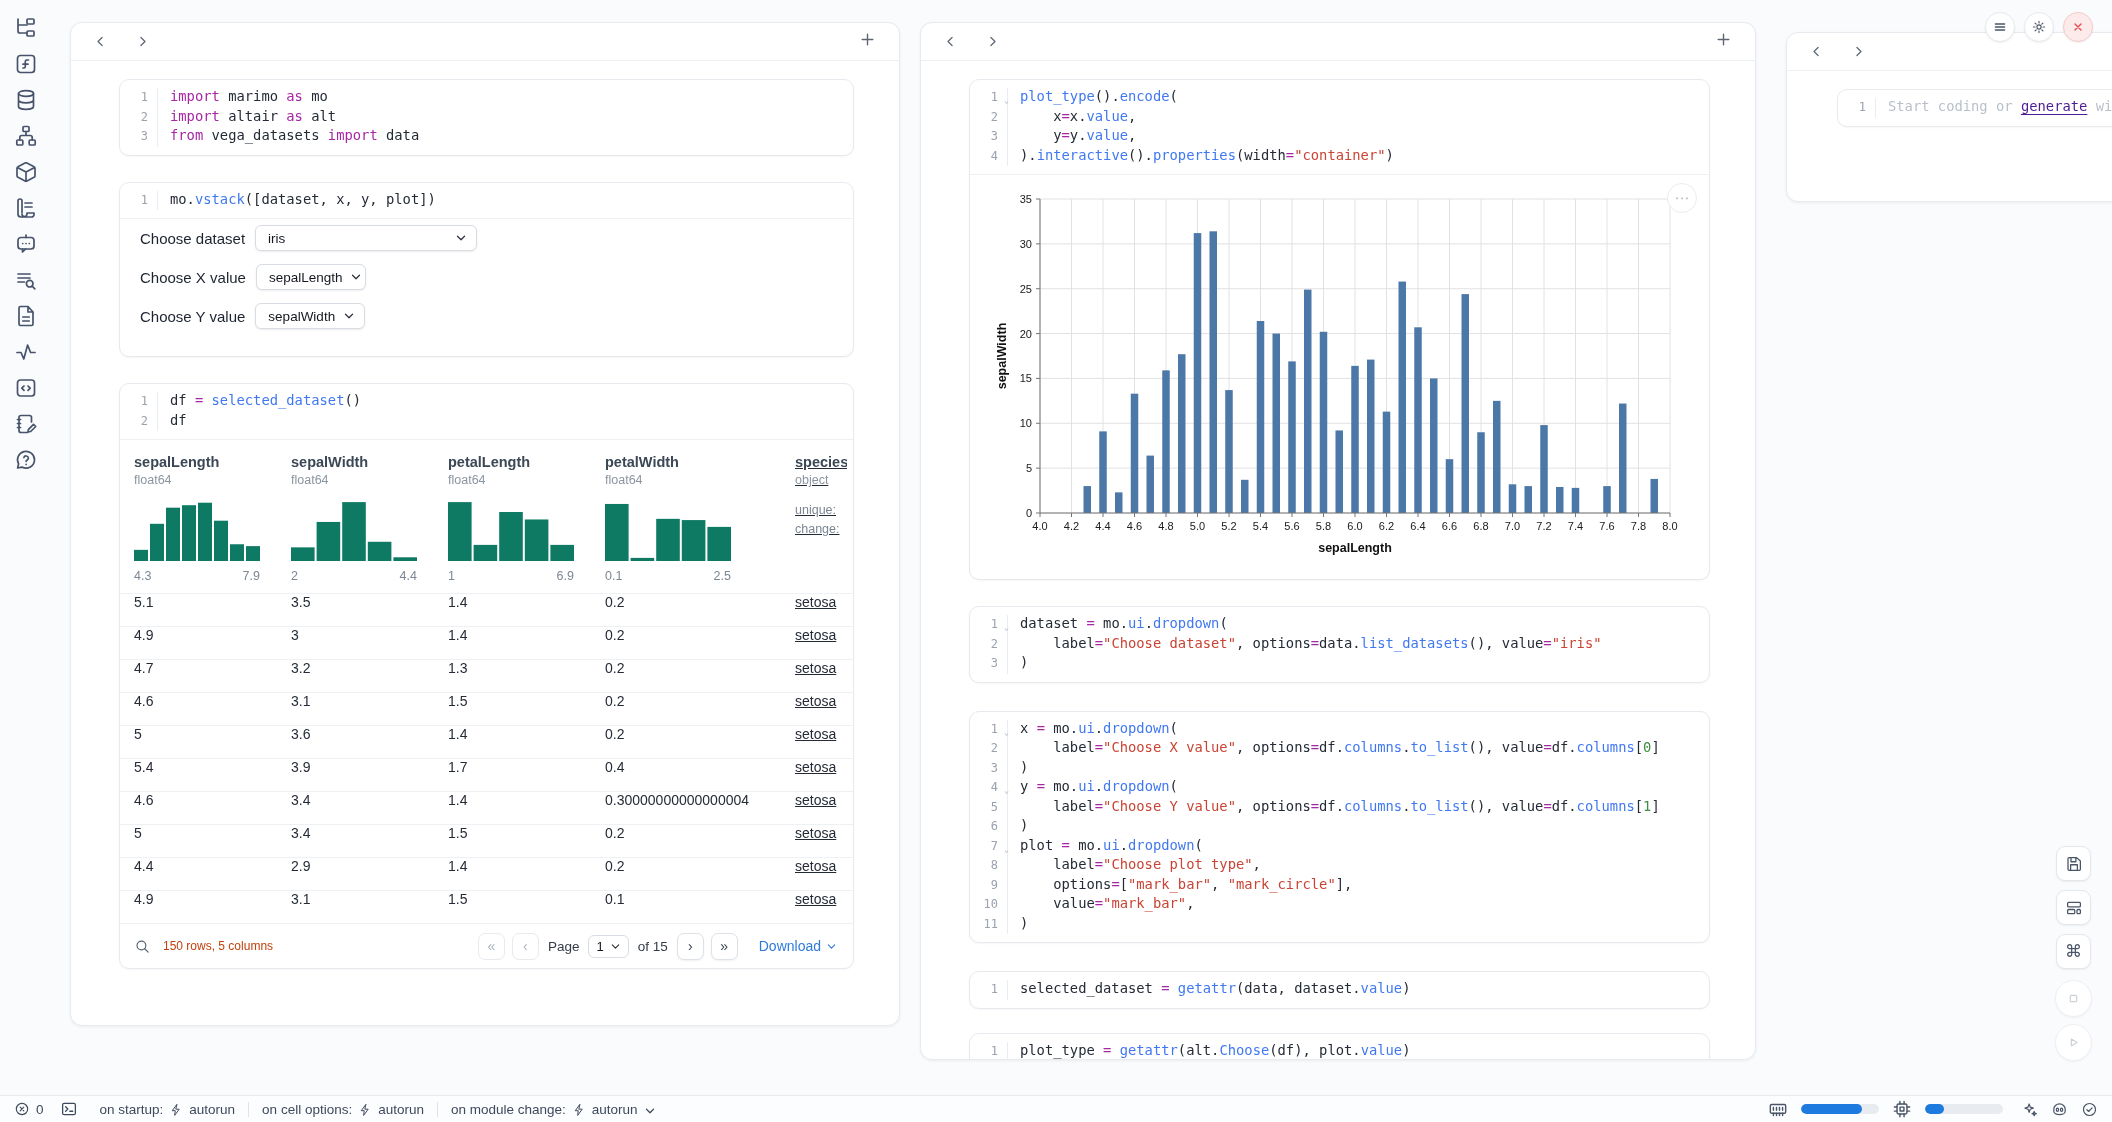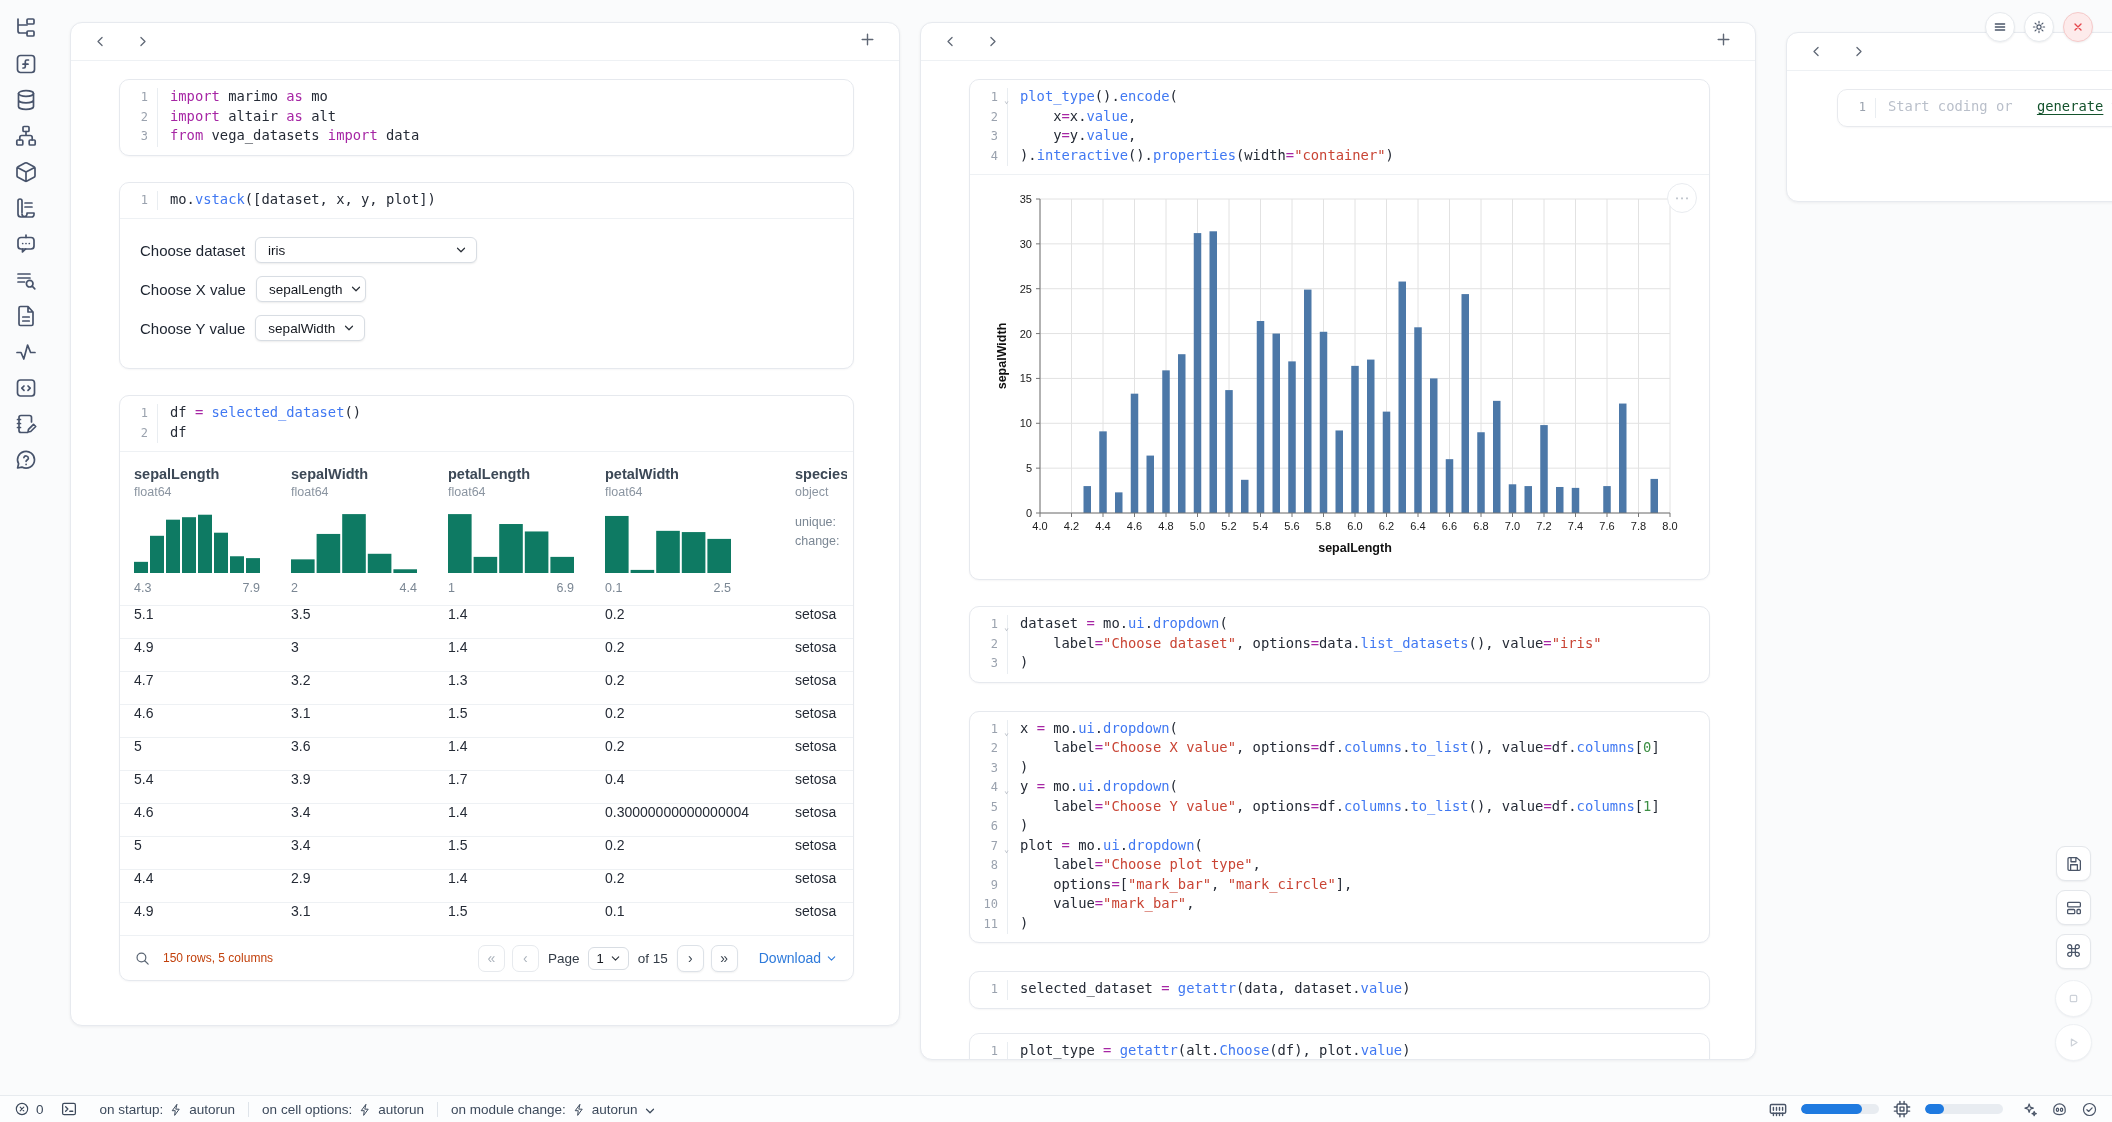--- a/index.html
+++ b/index.html
@@ -41,43 +41,43 @@
 
   .code { padding:8px 14px 8px 10px; }
   .cline { display:flex; line-height:19.5px; }
   .ln { flex:none; width:27px; text-align:right; padding-right:9px; position:relative;
         color:#9aa2ae; font:12px "DejaVu Sans Mono", monospace; line-height:19.5px; }
   .ln .fm { position:absolute; right:-2px; top:3px; font-style:normal; font-size:8.5px; color:#b7bdc6; }
   .src { font:13.8px "DejaVu Sans Mono", monospace; color:#252b36; white-space:pre;
          border-left:1px solid #e9edf1; padding-left:12px; }
   .tk-kw { color:#a626a4; } .tk-fn { color:#4078f2; } .tk-str { color:#c94434; }
   .tk-num { color:#3d8f44; } .tk-op { color:#a626a4; }
-  .tk-ph { color:#b9bfca; } .tk-phu { color:#14532d; text-decoration:underline; text-underline-offset:3px;margin-left:16px; }
+  .tk-ph { color:#b9bfca; } .tk-phu { color:#4c1d95; text-decoration:underline; text-underline-offset:3px; }
 
   .cell-output { border-top:1px solid #eef1f4; }
 
   
-  .controls { padding:18px 20px 14px 20px; }
+  .controls { padding:6px 20px 14px 20px; }
   .ctl-row { display:flex; align-items:center; margin-bottom:13px; height:26px; }
   .clabel { font-size:15px; color:#1d2430; margin-right:10px; }
   .select { display:inline-flex; align-items:center; justify-content:space-between;
             border:1px solid #d8dde3; border-radius:6px; background:#fff; cursor:pointer;
             box-shadow:0 1px 2px rgba(0,0,0,.08); padding:4px 9px 4px 12px; height:26px; }
   .select .sval { font-size:13.5px; color:#14181f; }
   .select .chev { width:12px; height:12px; color:#2a3038; margin-left:8px; }
   .select .chev svg { width:12px; height:12px; stroke-width:2.6; }
   .ctl-row:nth-child(1) .select { width:222px; }
   .ctl-row:nth-child(2) .select { width:110px; }
   .ctl-row:nth-child(3) .select { width:110px; }
   .ctl-row:nth-child(4) .select { width:104px; }
 
   
   .thead { display:flex; padding:14px 0 0 14px; }
   .thcol { flex:none; }
-  .c0,.c1,.c2 { width:157px; } .c3 { width:190px; } .c4 { width:52px; overflow:hidden; }
+  .c0,.c1,.c2 { width:157px; } .c3 { width:190px; } .c4 { width:52px; overflow:hidden;text-decoration:underline; }
   .cname { font-size:14.5px; font-weight:bold; color:#3c4856; white-space:nowrap; }
   .ctype { font-size:12.5px; color:#8b95a1; margin-top:3px; white-space:nowrap; }
   .chist { margin-top:12px; }
   .crange { width:126px; display:flex; justify-content:space-between;
             font-size:12.5px; color:#7b8794; margin-top:4px; padding-bottom:10px; }
   .cextra { margin-top:14px; font-size:12.5px; color:#7b8794; line-height:19px; white-space:nowrap; }
   .trow { display:flex; border-top:1px solid #eef1f4; height:33px; padding-left:14px; }
   .tcell { flex:none; font-size:14px; color:#252b36; white-space:nowrap; }
   .tfoot { border-top:1px solid #eef1f4; height:45px; display:flex; align-items:center; padding:0 16px 0 14px; }
   .tsearch { width:17px; height:17px; color:#5a6573; margin-right:12px; }

